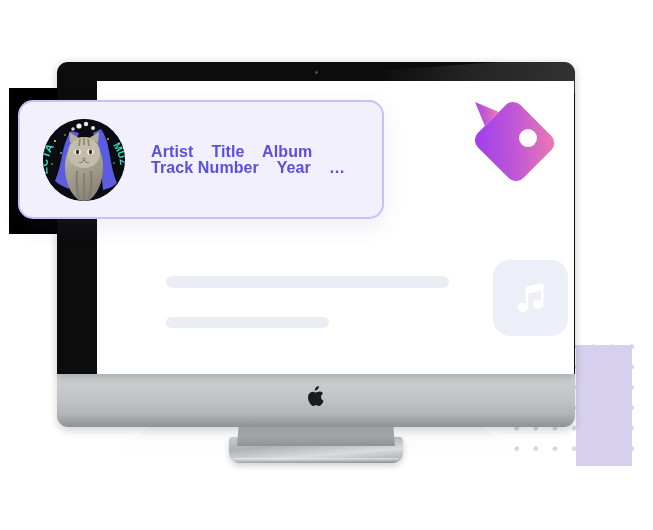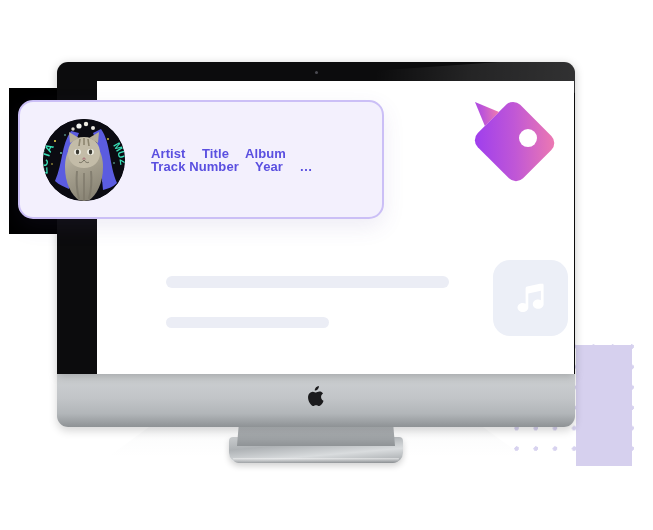--- a/index.html
+++ b/index.html
@@ -231,21 +231,21 @@
     background: #0a0a10;
   }
   .album-art svg { display: block; }
 
   .meta-text {
     margin-left: 26px;
     color: #4f46e5;
     line-height: 1.0;
   }
   .meta-line {
-    font-size: 13px;
+    font-size: 16px;
     font-weight: bold;
     letter-spacing: 0.1px;
     white-space: nowrap;
     color: #5a4fe0;
   }
   .meta-line + .meta-line { }
   .meta-line .gap { display: inline-block; width: 9px; }
 </style>
 </head>
 <body>

